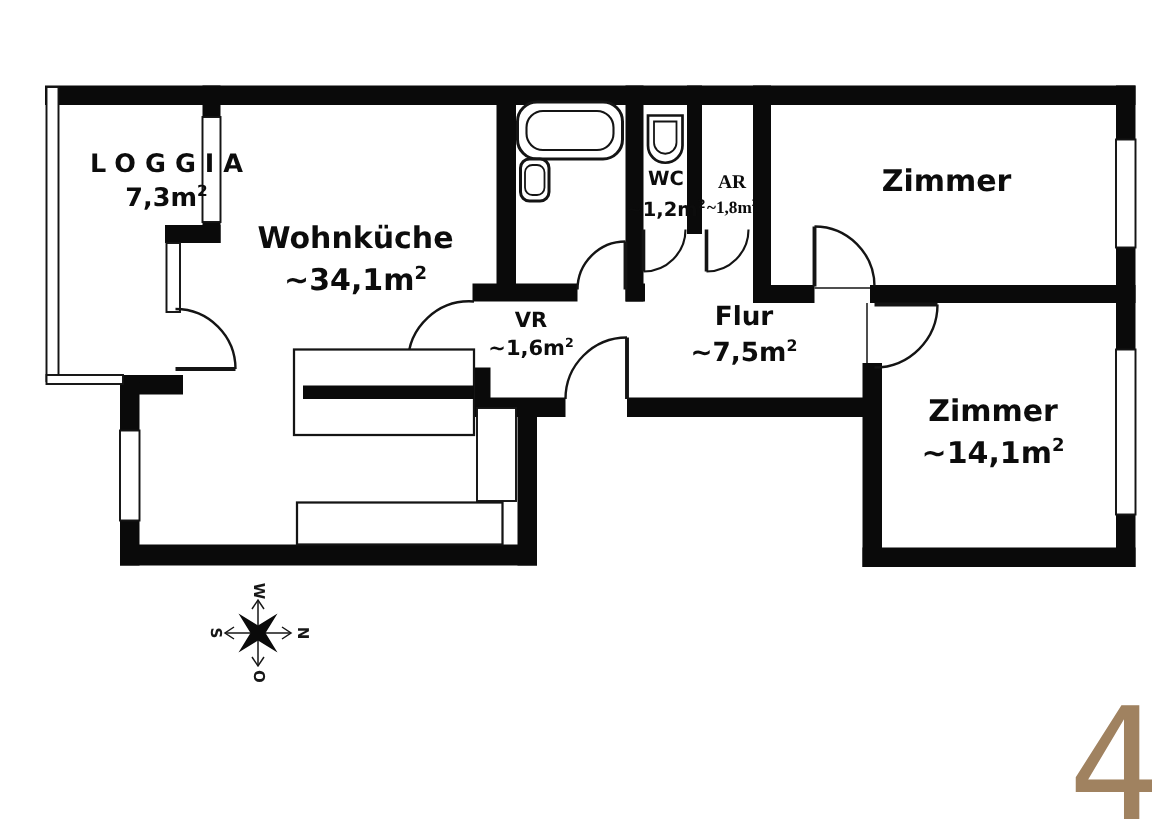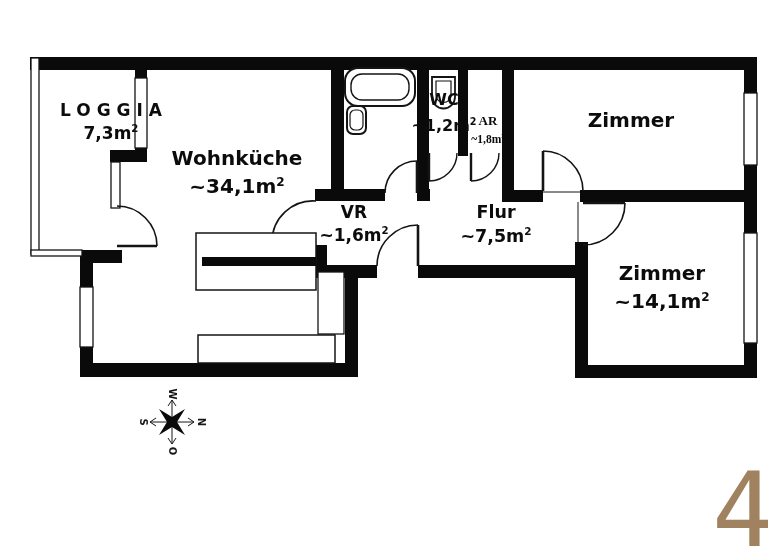--- a/index.html
+++ b/index.html
@@ -129,35 +129,35 @@
     <div style="letter-spacing:6px;margin-right:-6px;">LOGGIA</div>
     <div>7,3m<sup>2</sup></div>
   </div>
 
   <div class="label" style="left:237px;top:173px;font-size:20px;">
     <div>Wohnküche</div>
     <div>~34,1m<sup>2</sup></div>
   </div>
 
 
-  <div class="label" style="left:444px;top:113px;font-size:16px;line-height:1.6;">
+  <div class="label" style="left:444px;top:131px;font-size:13px;line-height:1.6;">
     <div>WC</div>
     <div>~1,2m<sup>2</sup></div>
   </div>
 
   <div class="label" style="left:488px;top:130px;font-size:13px;line-height:1.55;font-family:Liberation Serif, serif;">
     <div>AR</div>
     <div style="font-size:11.5px;">~1,8m<sup>2</sup></div>
   </div>
 
   <div class="label" style="left:631px;top:121px;font-size:20px;">
     <div>Zimmer</div>
   </div>
 
-  <div class="label" style="left:354px;top:224px;font-size:17px;">
+  <div class="label" style="left:354px;top:224px;font-size:14px;">
     <div>VR</div>
     <div>~1,6m<sup>2</sup></div>
   </div>
 
   <div class="label" style="left:496px;top:224px;font-size:17.5px;">
     <div>Flur</div>
     <div>~7,5m<sup>2</sup></div>
   </div>
 
   <div class="label" style="left:662px;top:288px;font-size:20px;">

